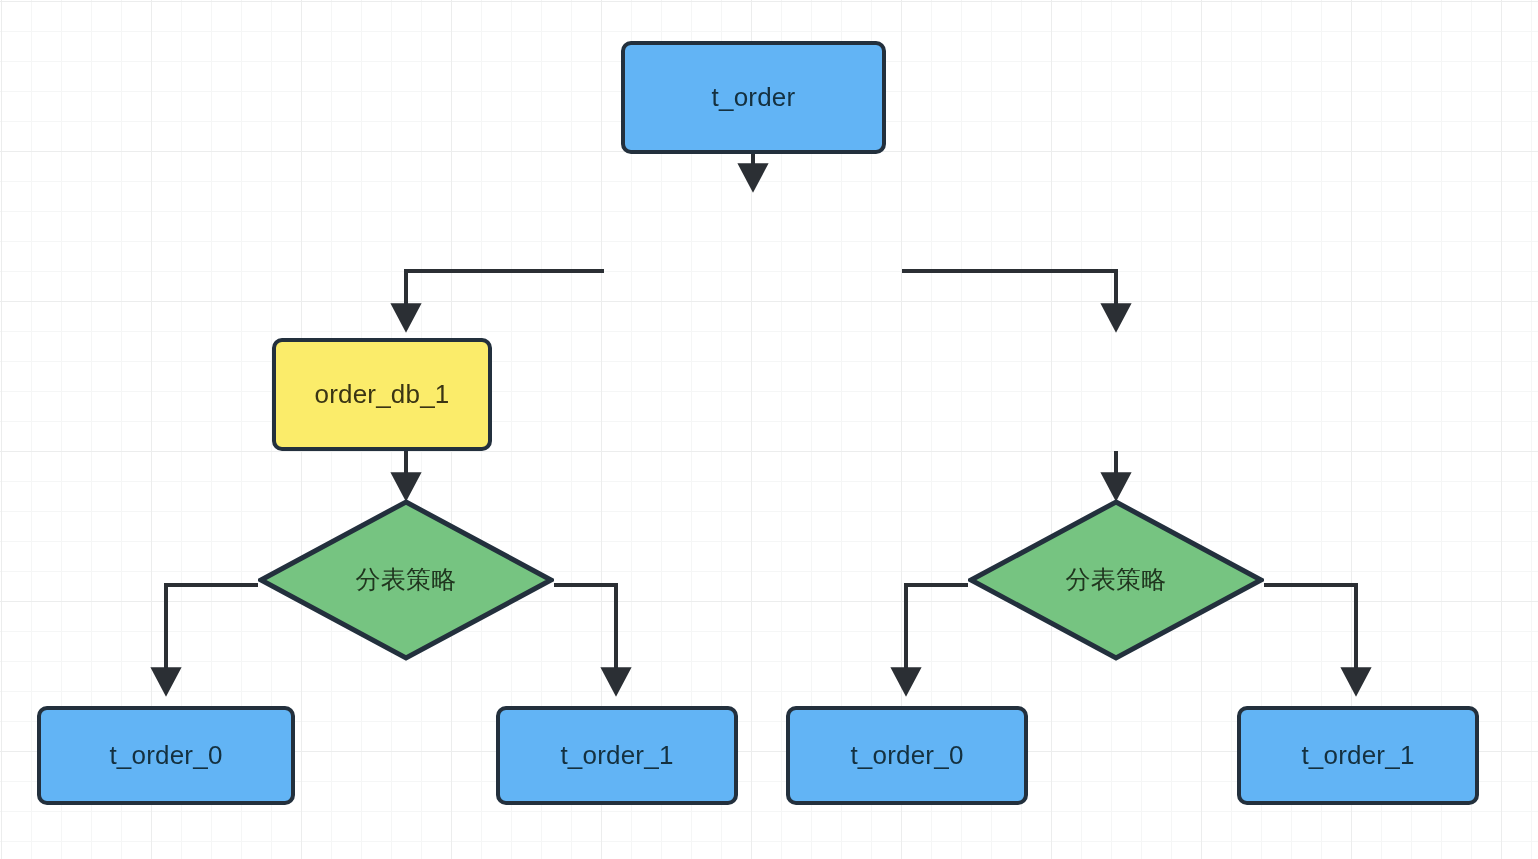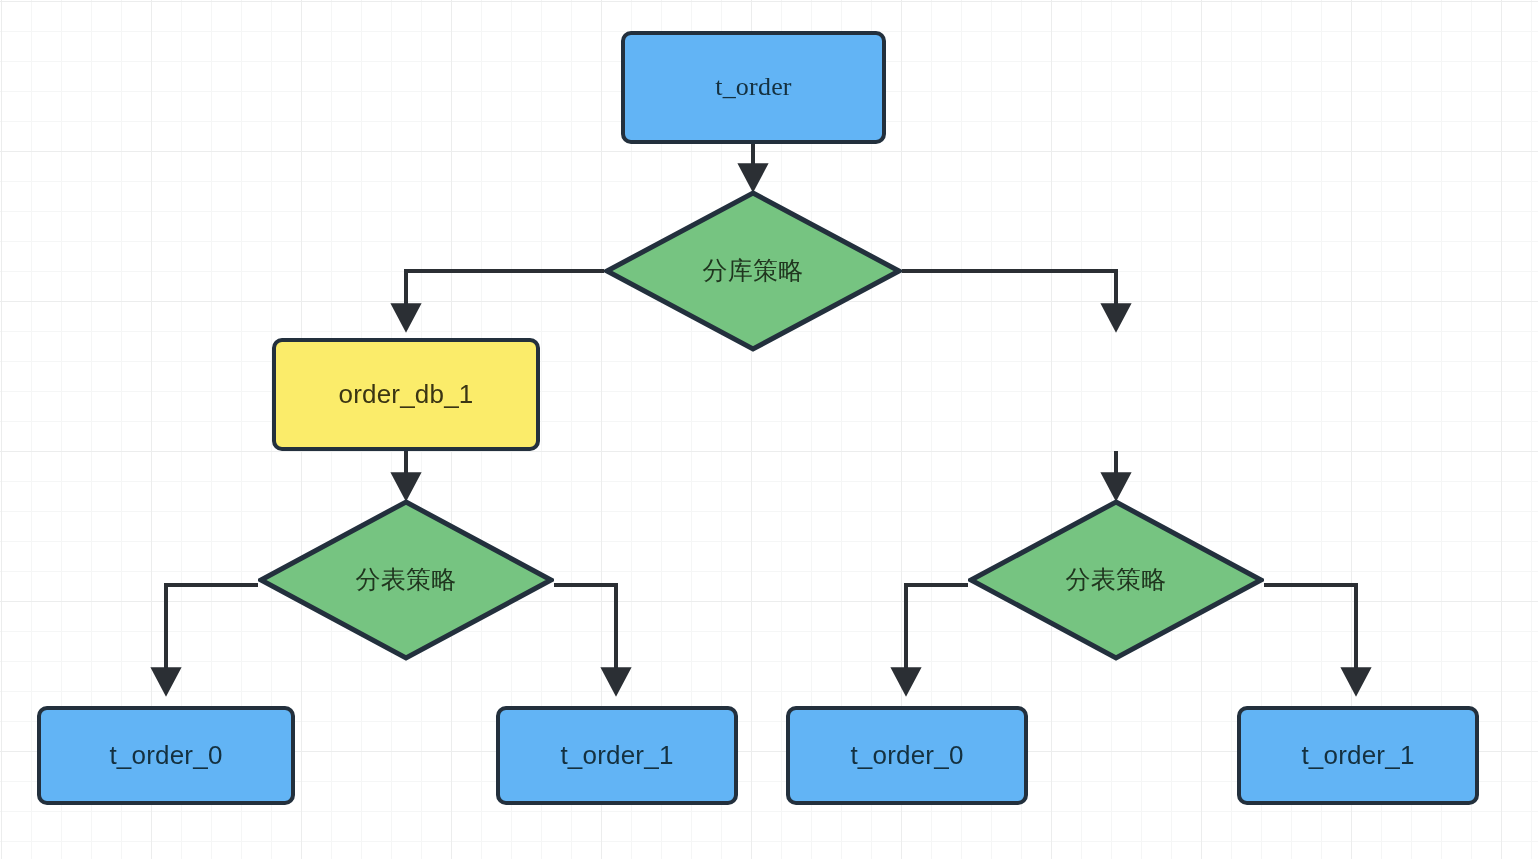--- a/index.html
+++ b/index.html
@@ -96,32 +96,26 @@
 
     <path d="M258,585 L166,585 L166,692" fill="none" stroke="#2b2f34" stroke-width="4" stroke-linejoin="miter" marker-end="url(#arrow)"></path>
 
     <path d="M554,585 L616,585 L616,692" fill="none" stroke="#2b2f34" stroke-width="4" stroke-linejoin="miter" marker-end="url(#arrow)"></path>
 
     <path d="M968,585 L906,585 L906,692" fill="none" stroke="#2b2f34" stroke-width="4" stroke-linejoin="miter" marker-end="url(#arrow)"></path>
 
     <path d="M1264,585 L1356,585 L1356,692" fill="none" stroke="#2b2f34" stroke-width="4" stroke-linejoin="miter" marker-end="url(#arrow)"></path>
   </svg>
 
-  <div class="node node-rect blue" style="left:621px; top:31px; width:265px; height:113px;font-family:Liberation Serif, serif;">
+  <div class="node node-rect blue" style="left:621px; top:41px; width:265px; height:113px;">
     <span class="node-label">t_order</span>
   </div>
 
-  <div class="node node-diamond" style="left:604px; top:190px; width:298px; height:162px;">
-    <svg class="diamond-svg" width="298" height="162" viewBox="0 0 298 162" xmlns="http://www.w3.org/2000/svg">
-      <polygon points="149,3 295,81 149,159 3,81" fill="#76c481" stroke="#23303d" stroke-width="5" stroke-linejoin="miter"></polygon>
-    </svg>
-    <span class="node-label">分库策略</span>
-  </div>
 
-  <div class="node node-rect yellow" style="left:272px; top:338px; width:268px; height:113px;">
+  <div class="node node-rect yellow" style="left:272px; top:338px; width:220px; height:113px;">
     <span class="node-label">order_db_1</span>
   </div>
 
 
   <div class="node node-diamond" style="left:258px; top:499px; width:296px; height:162px;">
     <svg class="diamond-svg" width="296" height="162" viewBox="0 0 296 162" xmlns="http://www.w3.org/2000/svg">
       <polygon points="148,3 293,81 148,159 3,81" fill="#76c481" stroke="#23303d" stroke-width="5" stroke-linejoin="miter"></polygon>
     </svg>
     <span class="node-label">分表策略</span>
   </div>

